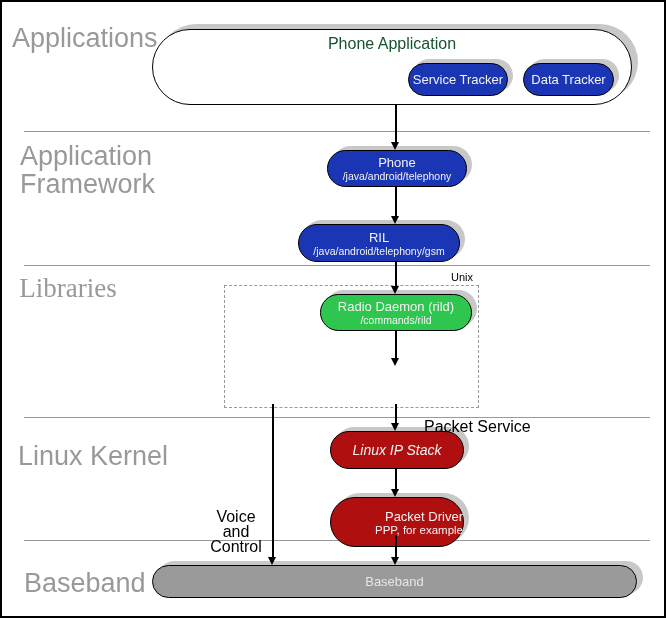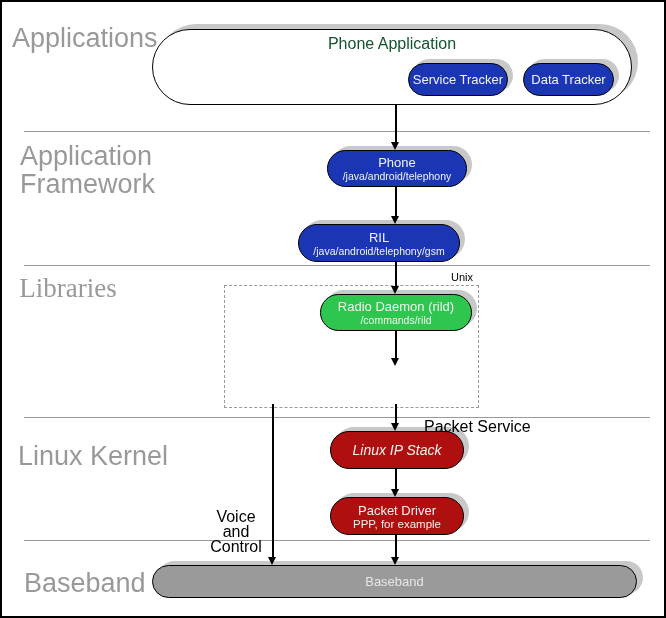--- a/index.html
+++ b/index.html
@@ -103,21 +103,21 @@
   <div class="pill green" style="left:318px; top:292px; width:152px; height:37px;">
     <div class="t">Radio Daemon (rild)</div>
     <div class="s">/commands/rild</div>
   </div>
 
 
   <div class="pill red" style="left:328px; top:429px; width:134px; height:38px;">
     <div class="t" style="font-size:14px;font-style:italic;">Linux IP Stack</div>
   </div>
 
-  <div class="pill red" style="left:328px; top:495px; width:134px; height:38px;">
+  <div class="pill red" style="left:328px; top:495px; width:134px; height:50px;align-items:flex-end;">
     <div class="t">Packet Driver</div>
     <div class="s" style="font-size:11.5px;">PPP, for example</div>
   </div>
 
   <div class="pill graypill" style="left:150px; top:563px; width:485px; height:33px; box-shadow:6px -4px 0 var(--shadow,#c8c8c8);">
     <div class="t">Baseband</div>
   </div>
 
   <div>
     <div class="aline" style="left:393px; top:103px; height:38px;"></div>

